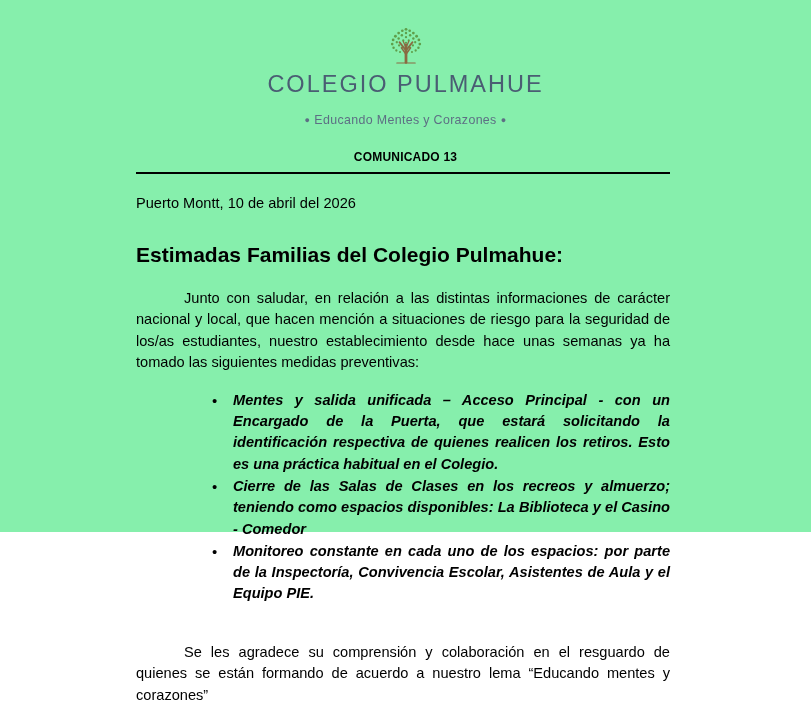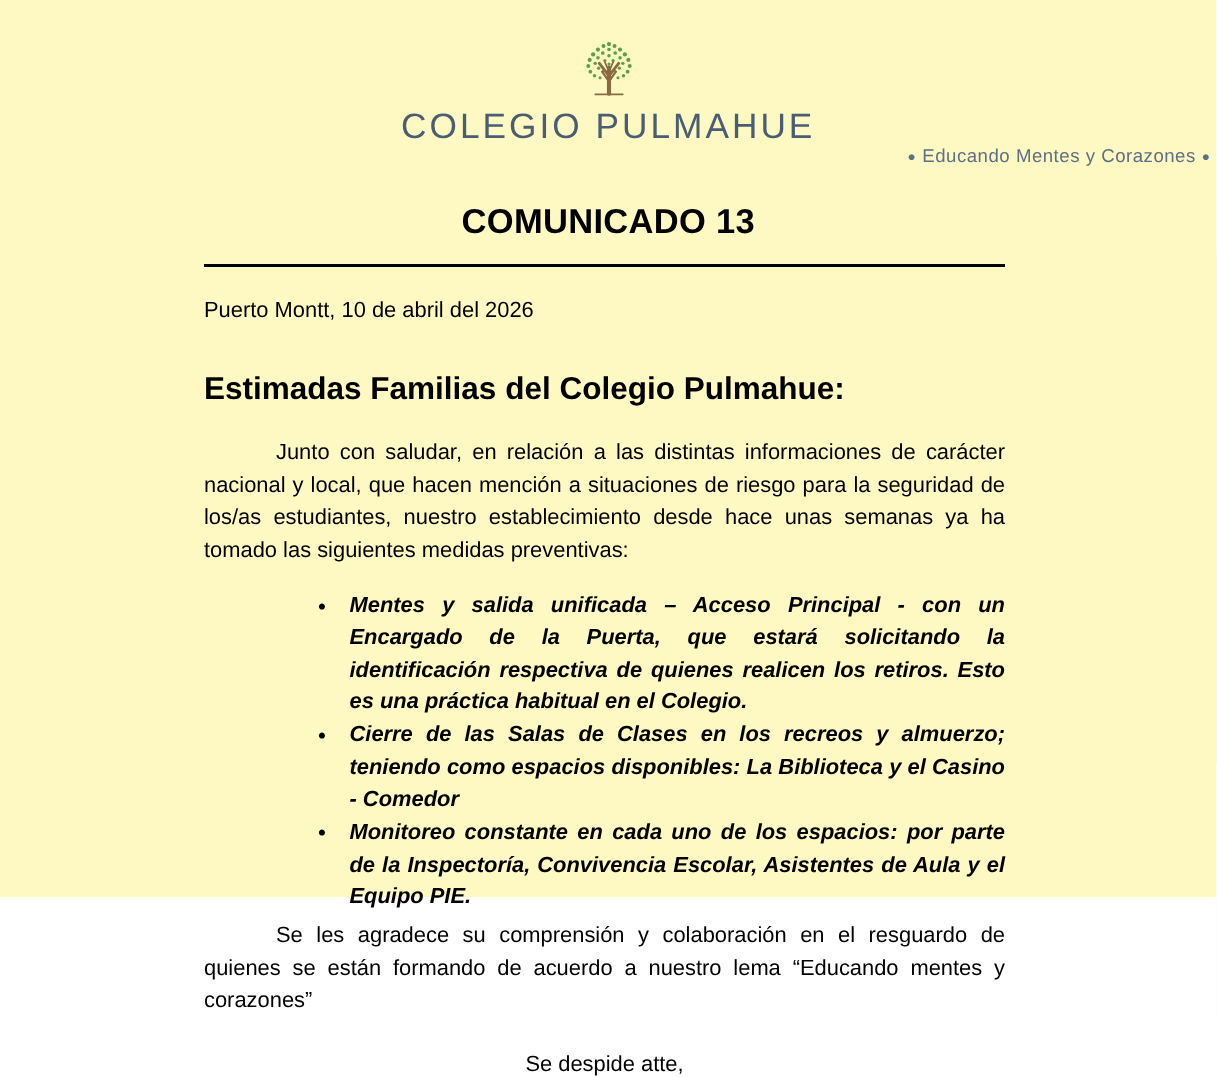--- a/index.html
+++ b/index.html
@@ -11,22 +11,22 @@
     width: 811px;
     height: 718px;
     font-family: "Liberation Sans", sans-serif;
     color: #000000;
     overflow: hidden;
   }
 
   .page {
     position: relative;
     width: 811px;
-    height: 598px;
-    background: #fef9c3;
+    height: 532px;
+    background: #86efac;
   }
 
   
   .letterhead {
     padding-top: 22px;
     text-align: center;
   }
   .logo-mark {
     width: 46px;
     height: 46px;
@@ -41,33 +41,32 @@
     font-weight: 400;
     line-height: 1.05;
     margin-top: 2px;
   }
   .school-tagline {
     font-family: "Liberation Sans", sans-serif;
     font-size: 12.4px;
     letter-spacing: 0.35px;
     color: #5d6f84;
     font-weight: 400;
-    margin-top: 0;
-    text-align: right;
+    margin-top: 16px;
   }
   .school-tagline .dot {
     font-size: 9px;
     vertical-align: middle;
     padding: 0 4px;
   }
 
   
   .doc-title {
     text-align: center;
-    font-size: 23px;
+    font-size: 12px;
     font-weight: bold;
     color: #000000;
     margin-top: 23px;
     letter-spacing: 0.2px;
   }
   .title-rule {
     border: 0;
     border-top: 2.1px solid #000000;
     margin: 8px 141px 0 136px;
     height: 0;
@@ -119,21 +118,21 @@
     left: 76px;
     top: 0;
     font-style: normal;
     font-weight: normal;
     font-size: 15px;
     line-height: 1.42;
   }
 
   .para-closing {
     text-align: justify;
-    margin-top: 5px;
+    margin-top: 37px;
     text-indent: 48px;
   }
 
   .farewell {
     text-align: center;
     margin-top: 22px;
   }
 </style>
 </head>
 <body>

